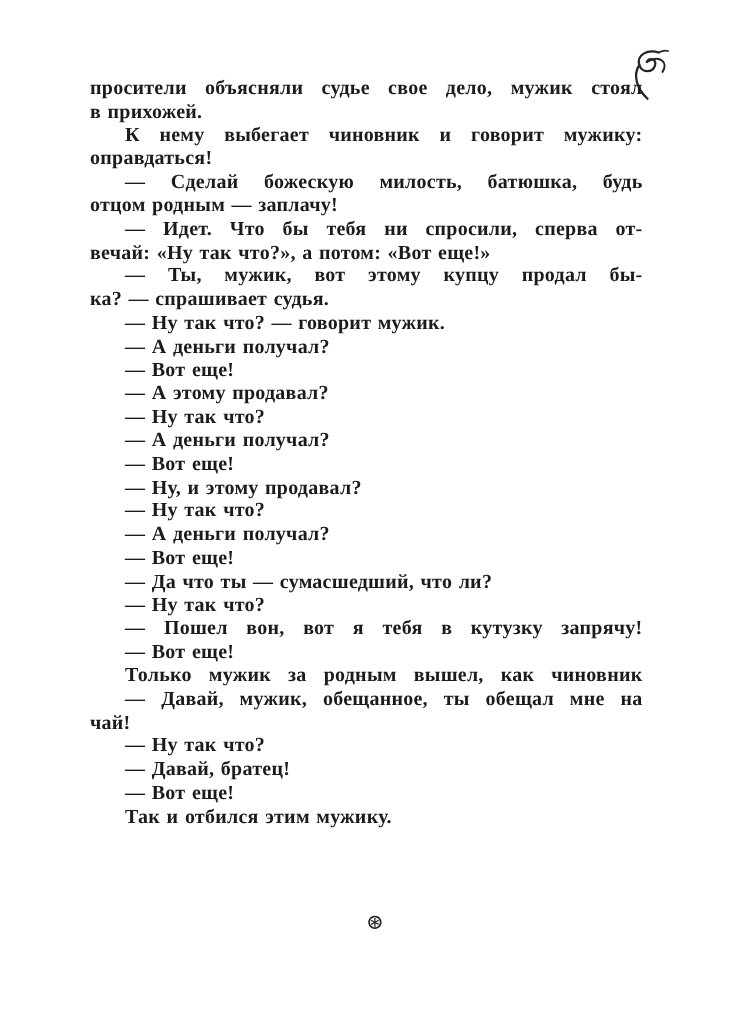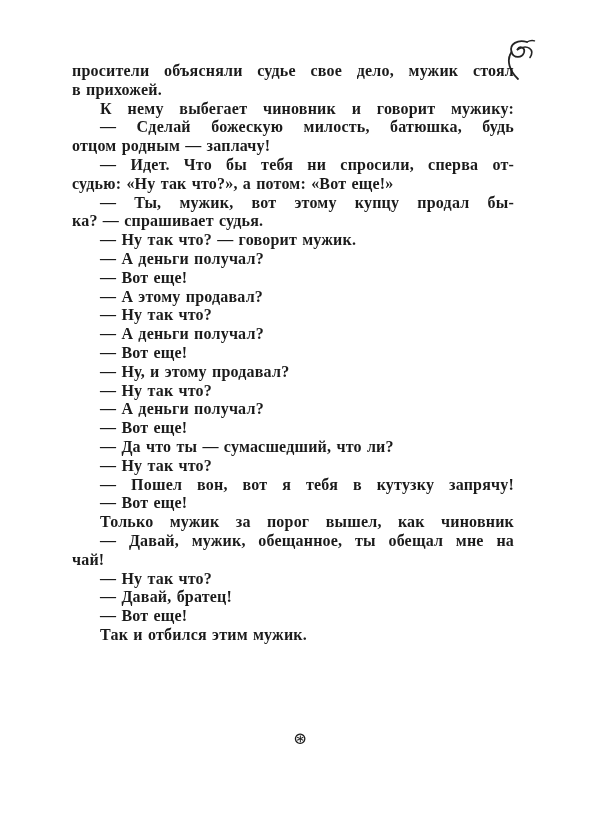--- a/index.html
+++ b/index.html
@@ -72,45 +72,46 @@
       <path d="M15.5 14 C 10 22, 13.5 33, 22 41" stroke="#242424" fill="none" stroke-width="1.8" stroke-linecap="round"></path>
       <path d="M21.5 11.5 C 32 5.5, 39 12, 34 19.5" stroke="#242424" fill="none" stroke-width="1.6" stroke-linecap="round"></path>
       <path d="M31 4 C 33.5 2.5, 36 2, 38.5 2.8" stroke="#242424" fill="none" stroke-width="1.4" stroke-linecap="round"></path>
     </svg>
   </div>
 
   <div class="text-block">
       <div class="line justify">просители объясняли судье свое дело, мужик стоял</div>
       <div class="line">в прихожей.</div>
       <div class="line indent justify">К нему выбегает чиновник и говорит мужику:</div>
+      <div class="line">оправдаться!</div>
       <div class="line indent justify">— Сделай божескую милость, батюшка, будь</div>
       <div class="line">отцом родным — заплачу!</div>
       <div class="line indent justify">— Идет. Что бы тебя ни спросили, сперва от-</div>
-      <div class="line">судью: «Ну так что?», а потом: «Вот еще!»</div>
+      <div class="line">вечай: «Ну так что?», а потом: «Вот еще!»</div>
       <div class="line indent justify">— Ты, мужик, вот этому купцу продал бы-</div>
       <div class="line">ка? — спрашивает судья.</div>
       <div class="line indent">— Ну так что? — говорит мужик.</div>
       <div class="line indent">— А деньги получал?</div>
       <div class="line indent">— Вот еще!</div>
       <div class="line indent">— А этому продавал?</div>
       <div class="line indent">— Ну так что?</div>
       <div class="line indent">— А деньги получал?</div>
       <div class="line indent">— Вот еще!</div>
       <div class="line indent">— Ну, и этому продавал?</div>
       <div class="line indent">— Ну так что?</div>
       <div class="line indent">— А деньги получал?</div>
       <div class="line indent">— Вот еще!</div>
       <div class="line indent">— Да что ты — сумасшедший, что ли?</div>
       <div class="line indent">— Ну так что?</div>
       <div class="line indent justify">— Пошел вон, вот я тебя в кутузку запрячу!</div>
       <div class="line indent">— Вот еще!</div>
-      <div class="line indent justify">Только мужик за порог вышел, как чиновник</div>
+      <div class="line indent justify">Только мужик за родным вышел, как чиновник</div>
       <div class="line indent justify">— Давай, мужик, обещанное, ты обещал мне на</div>
       <div class="line">чай!</div>
       <div class="line indent">— Ну так что?</div>
       <div class="line indent">— Давай, братец!</div>
       <div class="line indent">— Вот еще!</div>
-      <div class="line indent">Так и отбился этим мужик.</div>
+      <div class="line indent">Так и отбился этим мужику.</div>
     </div>
 
   <div class="end-mark">⊛</div>
 
 </div>
 
 </body></html>

